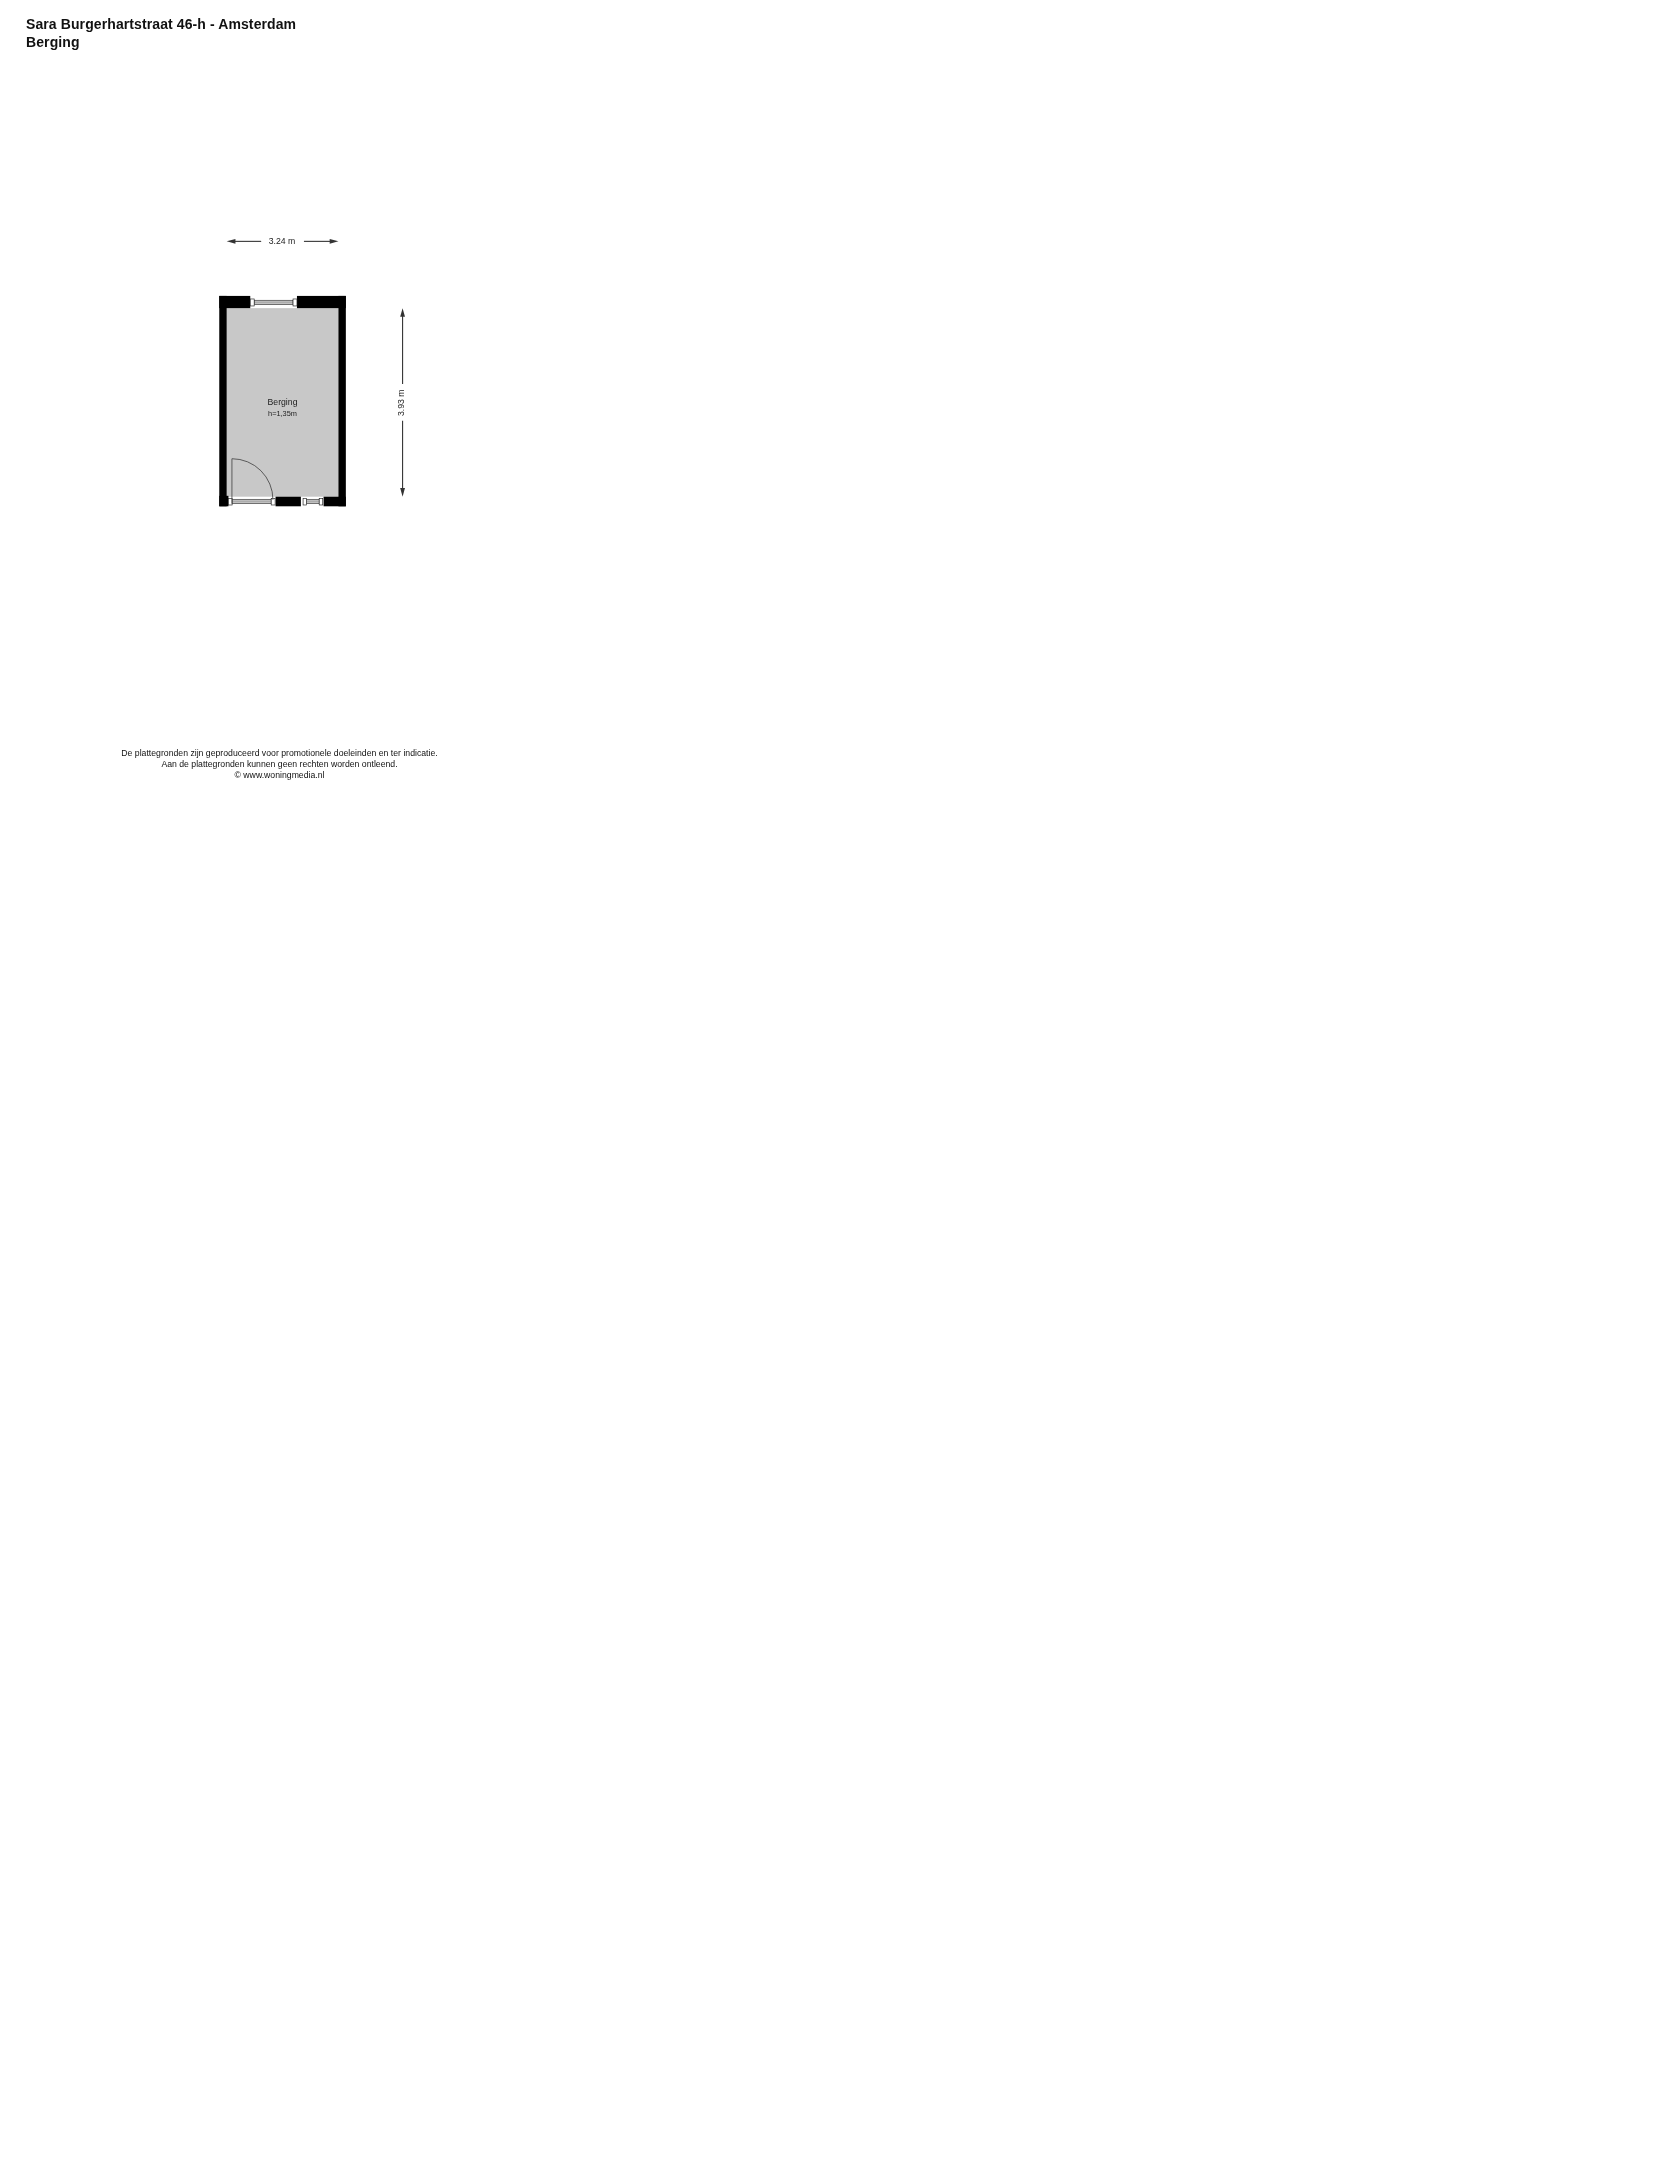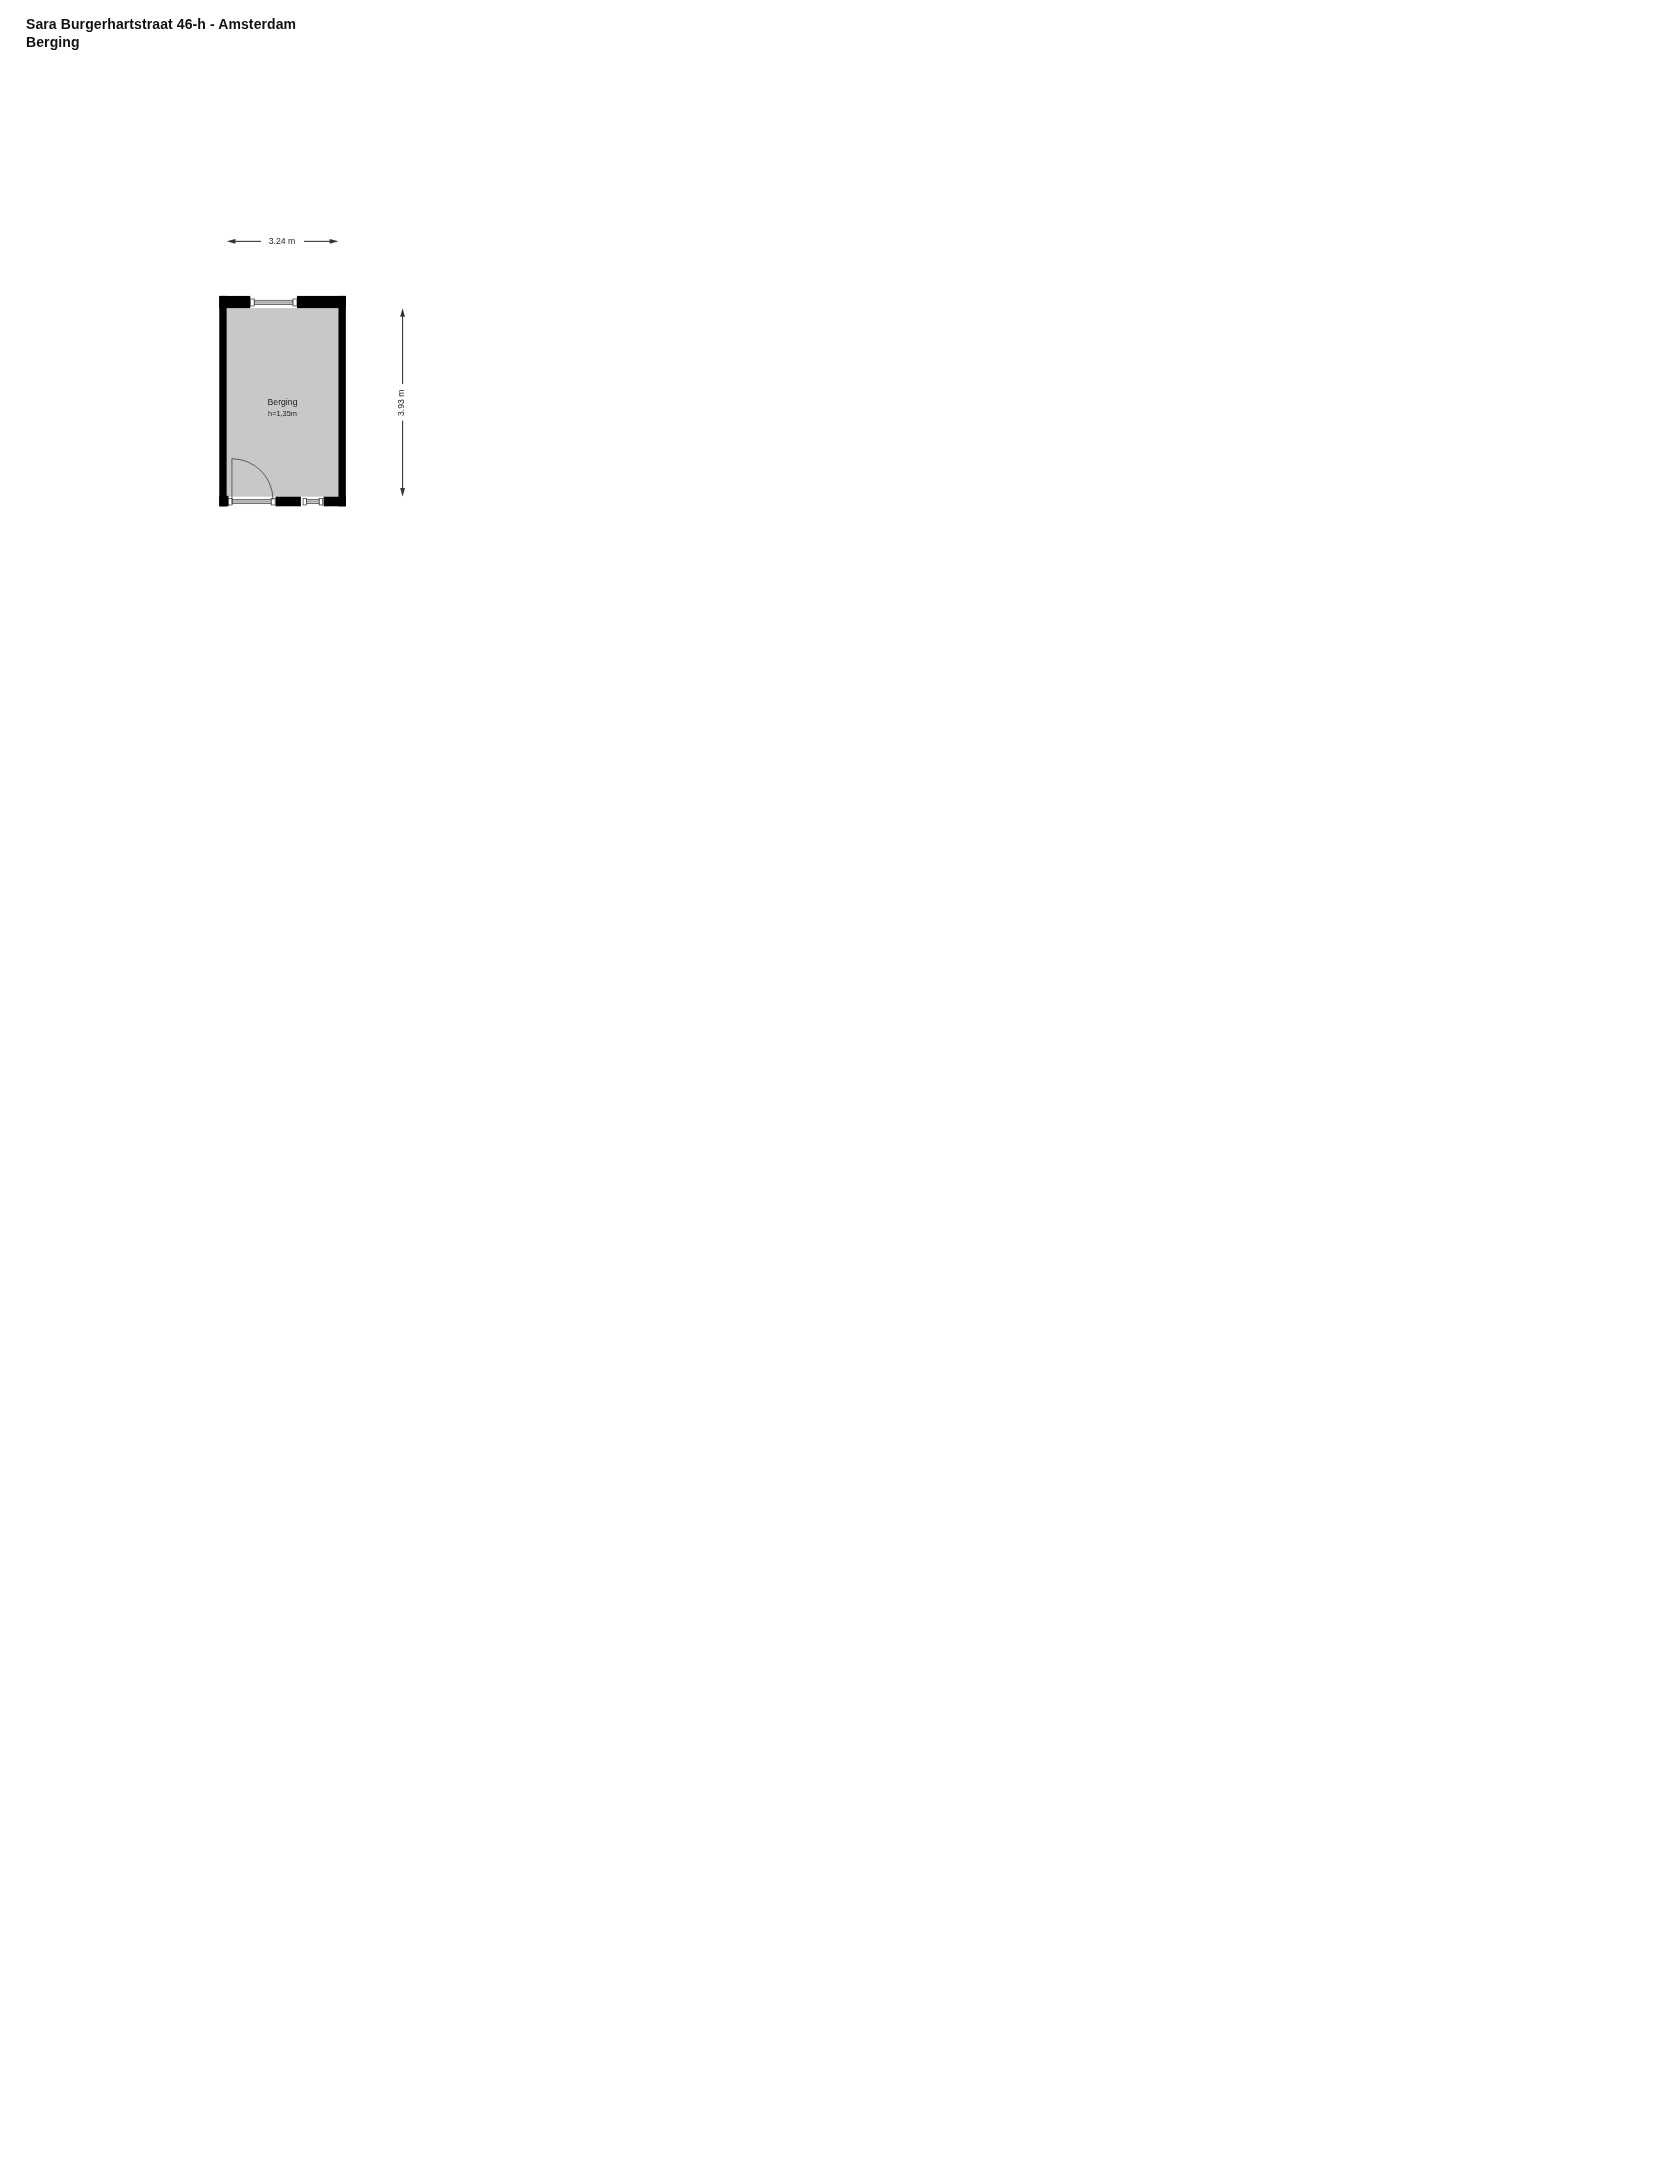--- a/index.html
+++ b/index.html
@@ -137,15 +137,20 @@
 
   <div class="dim-label" style="left:256px;top:236px;width:52px;">3.24 m</div>
 
   <div class="dim-label h" style="left:376px;top:397px;width:52px;">3.93 m</div>
 
   <div class="room-label">
     <div class="room-name">Berging</div>
     <div class="room-h">h=1,35m</div>
   </div>
 
+  <div class="footer">
+    <div>De plattegronden zijn geproduceerd voor promotionele doeleinden en ter indicatie.</div>
+    <div>Aan de plattegronden kunnen geen rechten worden ontleend.</div>
+    <div>© www.woningmedia.nl</div>
+  </div>
 
 </div>
 
 
 </body></html>

